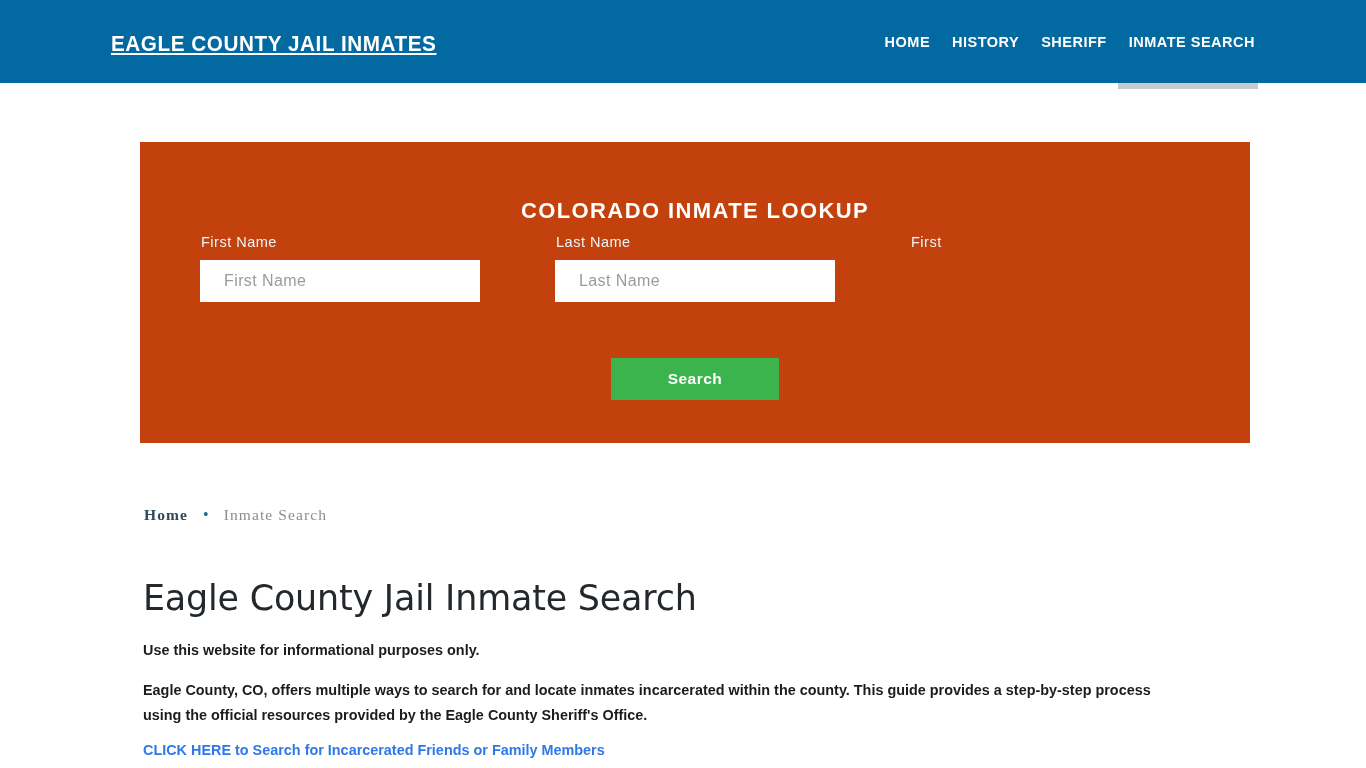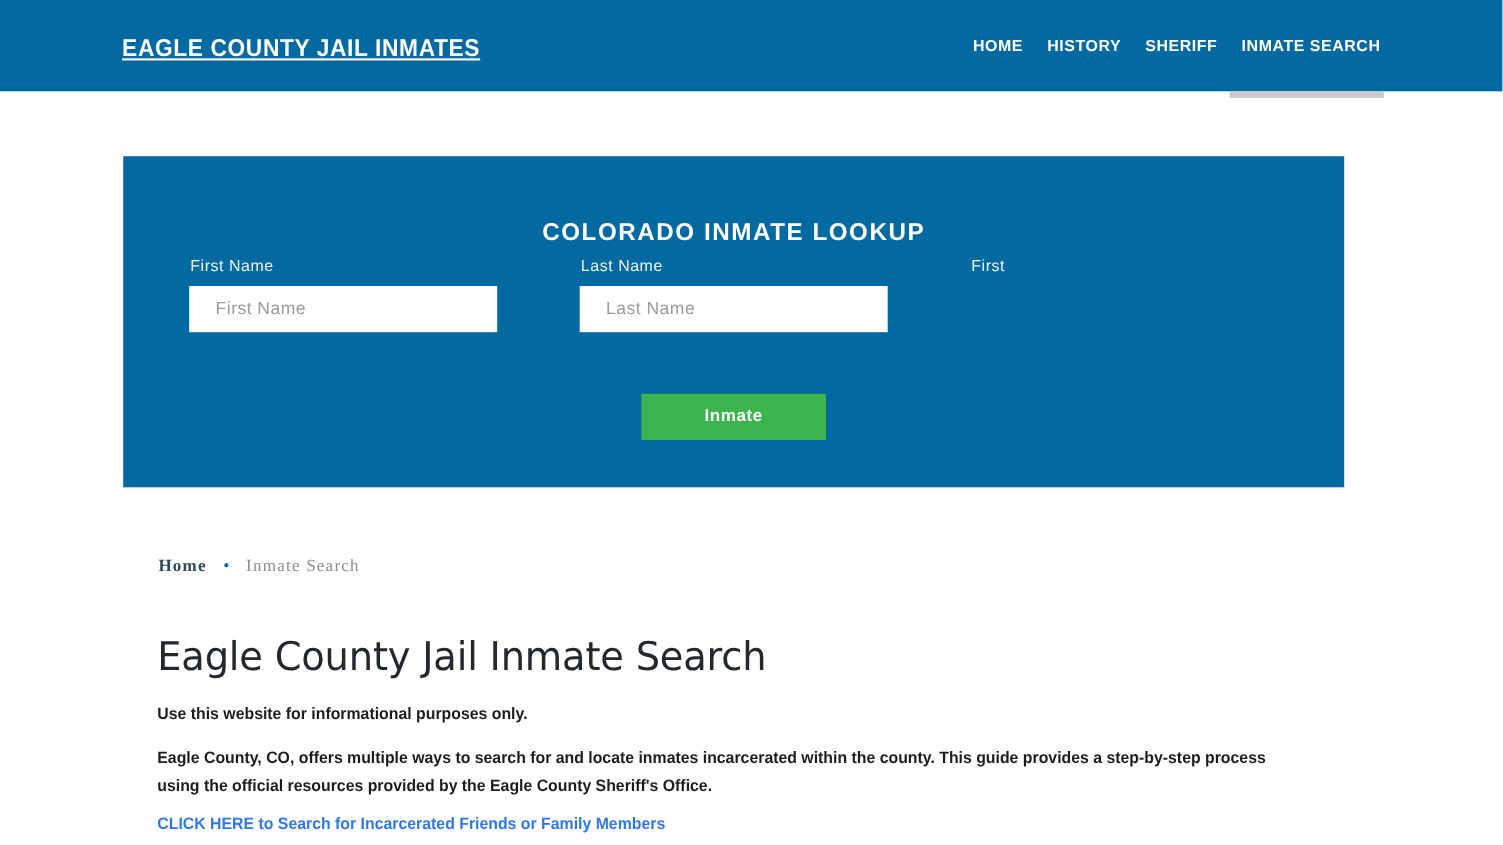--- a/index.html
+++ b/index.html
@@ -70,25 +70,25 @@
     left: 0;
     right: -3px;
     bottom: -6px;
     height: 6px;
     background: #c6cacc;
   }
 
   
   .search-panel {
     position: absolute;
-    left: 112px;
+    left: 140px;
     top: 142px;
     width: 1110px;
     height: 301px;
-    background: #0369a1;
+    background: #c2410c;
     padding-left: 24px;
   }
   .panel-title {
     position: absolute;
     left: 0;
     right: 0;
     top: 38px;
     text-align: center;
     font-family: "Liberation Sans Narrow", "Liberation Sans", sans-serif;
     font-size: 22px;
@@ -256,21 +256,21 @@
       <label class="field-label">Last Name</label>
       <input class="field-input" type="text" placeholder="Last Name" style="">
     </div>
 
     <div class="field field--state">
       <label class="field-label">First</label>
     </div>
 
   </div>
 
-  <button class="search-btn" type="submit">Inmate</button>
+  <button class="search-btn" type="submit">Search</button>
 </section>
 
 <nav class="breadcrumb">
   <a class="crumb-link" href="#">Home</a>
   <span class="crumb-sep">•</span>
   <span class="crumb-current">Inmate Search</span>
 </nav>
 
 <main>
   <h1 class="page-title">Eagle County Jail Inmate Search</h1>

